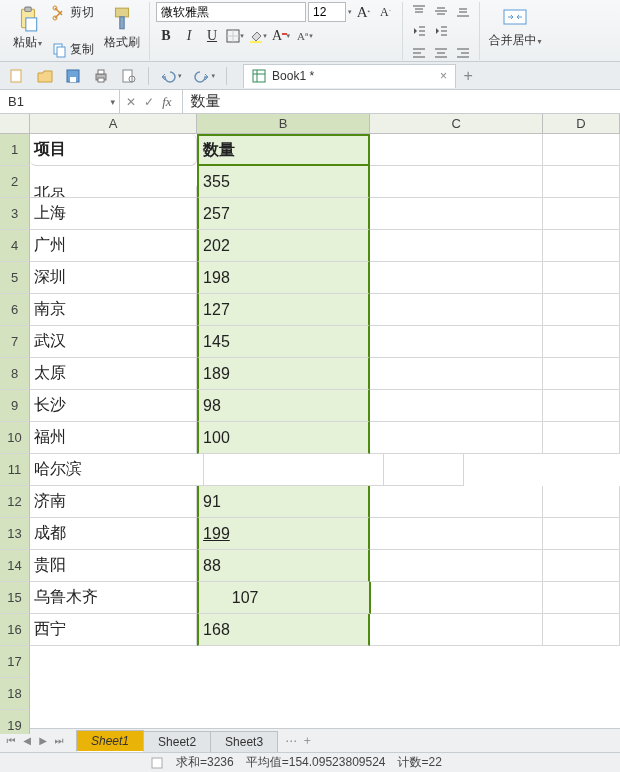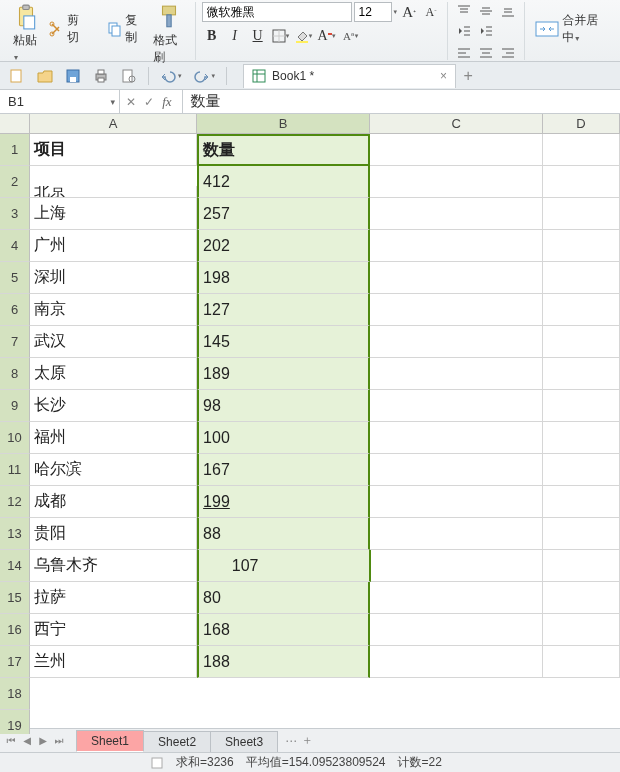--- a/index.html
+++ b/index.html
@@ -57,21 +57,21 @@
 .col-B-sel.first { border-top:2px solid #4f8a10; }
 .col-B-left { border-left:2px solid #4f8a10; }
 .active-cell { outline:2px solid #4f8a10; outline-offset:-2px; }
 
 
 .sheetbar { position:absolute; bottom:20px; left:0; right:0; height:24px; background:#eef0f2; border-top:1px solid #c7ccd0; display:flex; align-items:center; }
 .sheet-nav { display:flex; gap:2px; padding:0 4px; color:#888; }
 .sheet-nav span { width:14px; text-align:center; cursor:pointer; font-size:10px; }
 .sheet-tabs { display:flex; align-items:flex-end; margin-left:6px; }
 .sheet-tab { padding:3px 14px; font-size:12px; background:#e2e5e8; border:1px solid #bcc1c6; border-bottom:none; margin-right:-1px; cursor:pointer; }
-.sheet-tab.active { background:#fca5a5; border-bottom:1px solid #fff; position:relative; z-index:1; }
+.sheet-tab.active { background:#eab308; border-bottom:1px solid #fff; position:relative; z-index:1;font-style:italic; }
 .sheet-more { padding:0 8px; color:#888; display:flex; align-items:center; gap:4px; }
 
 
 .status { position:absolute; bottom:0; left:0; right:0; height:20px; background:#eef0f2; border-top:1px solid #c7ccd0; display:flex; align-items:center; font-size:12px; color:#444; padding:0 8px; gap:12px; }
 .status .sp { flex:0 0 130px; }
 
 
 svg { display:block; }
 </style>
 </head>
@@ -84,21 +84,21 @@
       <div class="tb-btn" style="flex-direction:column;height:54px;">
         <span class="ico-lg">
           <svg viewBox="0 0 24 24" width="26" height="26">
               <rect x="6" y="3" width="12" height="17" rx="1" fill="#f7e7a1" stroke="#c9a646"></rect>
               <rect x="9" y="1" width="6" height="4" rx="1" fill="#bfbfbf" stroke="#888"></rect>
               <rect x="10" y="11" width="10" height="12" fill="#fff" stroke="#5a9bd5"></rect>
             </svg>
         </span>
         <span class="lbl"><span>粘贴</span><span class="drop">▾</span></span>
       </div>
-      <div style="display:flex;flex-direction:row;gap:16px;">
+      <div style="display:flex;flex-direction:column;gap:16px;">
         <div class="tb-btn">
           <span class="ico">
               <svg viewBox="0 0 16 16" width="16" height="16">
                 <path d="M3 3l7 7M3 13l7-7" stroke="#d08b2f" stroke-width="1.5" fill="none"></path>
                 <circle cx="3" cy="3" r="2" fill="none" stroke="#d08b2f"></circle>
                 <circle cx="3" cy="13" r="2" fill="none" stroke="#d08b2f"></circle>
               </svg>
             </span>
           <span class="lbl">剪切</span>
         </div>
@@ -221,21 +221,21 @@
           <svg width="14" height="12">
             <line x1="1" y1="2" x2="13" y2="2" stroke="#555"></line>
             <line x1="5" y1="6" x2="13" y2="6" stroke="#555"></line>
             <line x1="1" y1="10" x2="13" y2="10" stroke="#555"></line>
           </svg>
         </div>
     </div>
   </div>
 
   <div class="rgroup">
-    <div class="tb-btn" style="flex-direction:row;height:54px;">
+    <div class="tb-btn" style="flex-direction:column;height:54px;">
       <span class="ico-lg">
           <svg width="26" height="26" viewBox="0 0 26 26">
             <rect x="2" y="6" width="22" height="14" fill="#fff" stroke="#5a9bd5"></rect>
             <path d="M6 13h5m4 0h5M11 13l-2-2m2 2l-2 2M15 13l2-2m-2 2l2 2" stroke="#5a9bd5" fill="none"></path>
           </svg>
         </span>
       <span class="lbl"><span>合并居中</span><span class="drop">▾</span></span>
     </div>
   </div>
 </div>
@@ -342,28 +342,28 @@
       <div class="row-hdr sel">13</div>
       <div class="row-hdr sel">14</div>
       <div class="row-hdr sel">15</div>
       <div class="row-hdr sel">16</div>
       <div class="row-hdr sel">17</div>
       <div class="row-hdr sel">18</div>
       <div class="row-hdr sel">19</div>
     </div>
   <div class="cells" id="cells">
       <div class="row">
-        <div class="cell hdrbold" style="width: 174px;">项目</div>
+        <div class="cell hdrbold" style="width: 174px; border-radius: 6px;">项目</div>
         <div class="cell col-B-sel col-B-left first active-cell hdrbold" style="width: 180px;">数量</div>
         <div class="cell" style="width: 180px;"></div>
         <div class="cell" style="width: 80px;"></div>
       </div>
       <div class="row">
         <div class="cell" style="width: 174px; margin-top: 20px;">北京</div>
-        <div class="cell col-B-sel col-B-left" style="width: 180px;">412</div>
+        <div class="cell col-B-sel col-B-left" style="width: 180px;">355</div>
         <div class="cell" style="width: 180px;"></div>
         <div class="cell" style="width: 80px;"></div>
       </div>
       <div class="row">
         <div class="cell" style="width: 174px;">上海</div>
         <div class="cell col-B-sel col-B-left" style="width: 180px;">257</div>
         <div class="cell" style="width: 180px;"></div>
         <div class="cell" style="width: 80px;"></div>
       </div>
       <div class="row">
@@ -403,21 +403,26 @@
         <div class="cell" style="width: 80px;"></div>
       </div>
       <div class="row">
         <div class="cell" style="width: 174px;">福州</div>
         <div class="cell col-B-sel col-B-left" style="width: 180px;">100</div>
         <div class="cell" style="width: 180px;"></div>
         <div class="cell" style="width: 80px;"></div>
       </div>
       <div class="row">
         <div class="cell" style="width: 174px;">哈尔滨</div>
-        <div class="cell col-B-sel col-B-left" style="width: 180px;">167</div>
+        <div class="cell" style="width: 180px;"></div>
+        <div class="cell" style="width: 80px;"></div>
+      </div>
+      <div class="row">
+        <div class="cell" style="width: 174px;">济南</div>
+        <div class="cell col-B-sel col-B-left" style="width: 180px;">91</div>
         <div class="cell" style="width: 180px;"></div>
         <div class="cell" style="width: 80px;"></div>
       </div>
       <div class="row">
         <div class="cell" style="width: 174px;">成都</div>
         <div class="cell col-B-sel col-B-left" style="width: 180px; text-decoration: underline;">199</div>
         <div class="cell" style="width: 180px;"></div>
         <div class="cell" style="width: 80px;"></div>
       </div>
       <div class="row">
@@ -426,34 +431,22 @@
         <div class="cell" style="width: 180px;"></div>
         <div class="cell" style="width: 80px;"></div>
       </div>
       <div class="row">
         <div class="cell" style="width: 174px;">乌鲁木齐</div>
         <div class="cell col-B-sel col-B-left" style="width: 180px; padding-left: 33px;">107</div>
         <div class="cell" style="width: 180px;"></div>
         <div class="cell" style="width: 80px;"></div>
       </div>
       <div class="row">
-        <div class="cell" style="width: 174px;">拉萨</div>
-        <div class="cell col-B-sel col-B-left" style="width: 180px;">80</div>
-        <div class="cell" style="width: 180px;"></div>
-        <div class="cell" style="width: 80px;"></div>
-      </div>
-      <div class="row">
         <div class="cell" style="width: 174px;">西宁</div>
         <div class="cell col-B-sel col-B-left" style="width: 180px;">168</div>
-        <div class="cell" style="width: 180px;"></div>
-        <div class="cell" style="width: 80px;"></div>
-      </div>
-      <div class="row">
-        <div class="cell" style="width: 174px;">兰州</div>
-        <div class="cell col-B-sel col-B-left" style="width: 180px;">188</div>
         <div class="cell" style="width: 180px;"></div>
         <div class="cell" style="width: 80px;"></div>
       </div>
     </div>
 </div>
 
 <div class="sheetbar">
   <div class="sheet-nav">
     <span>⏮</span>
     <span>◀</span>

